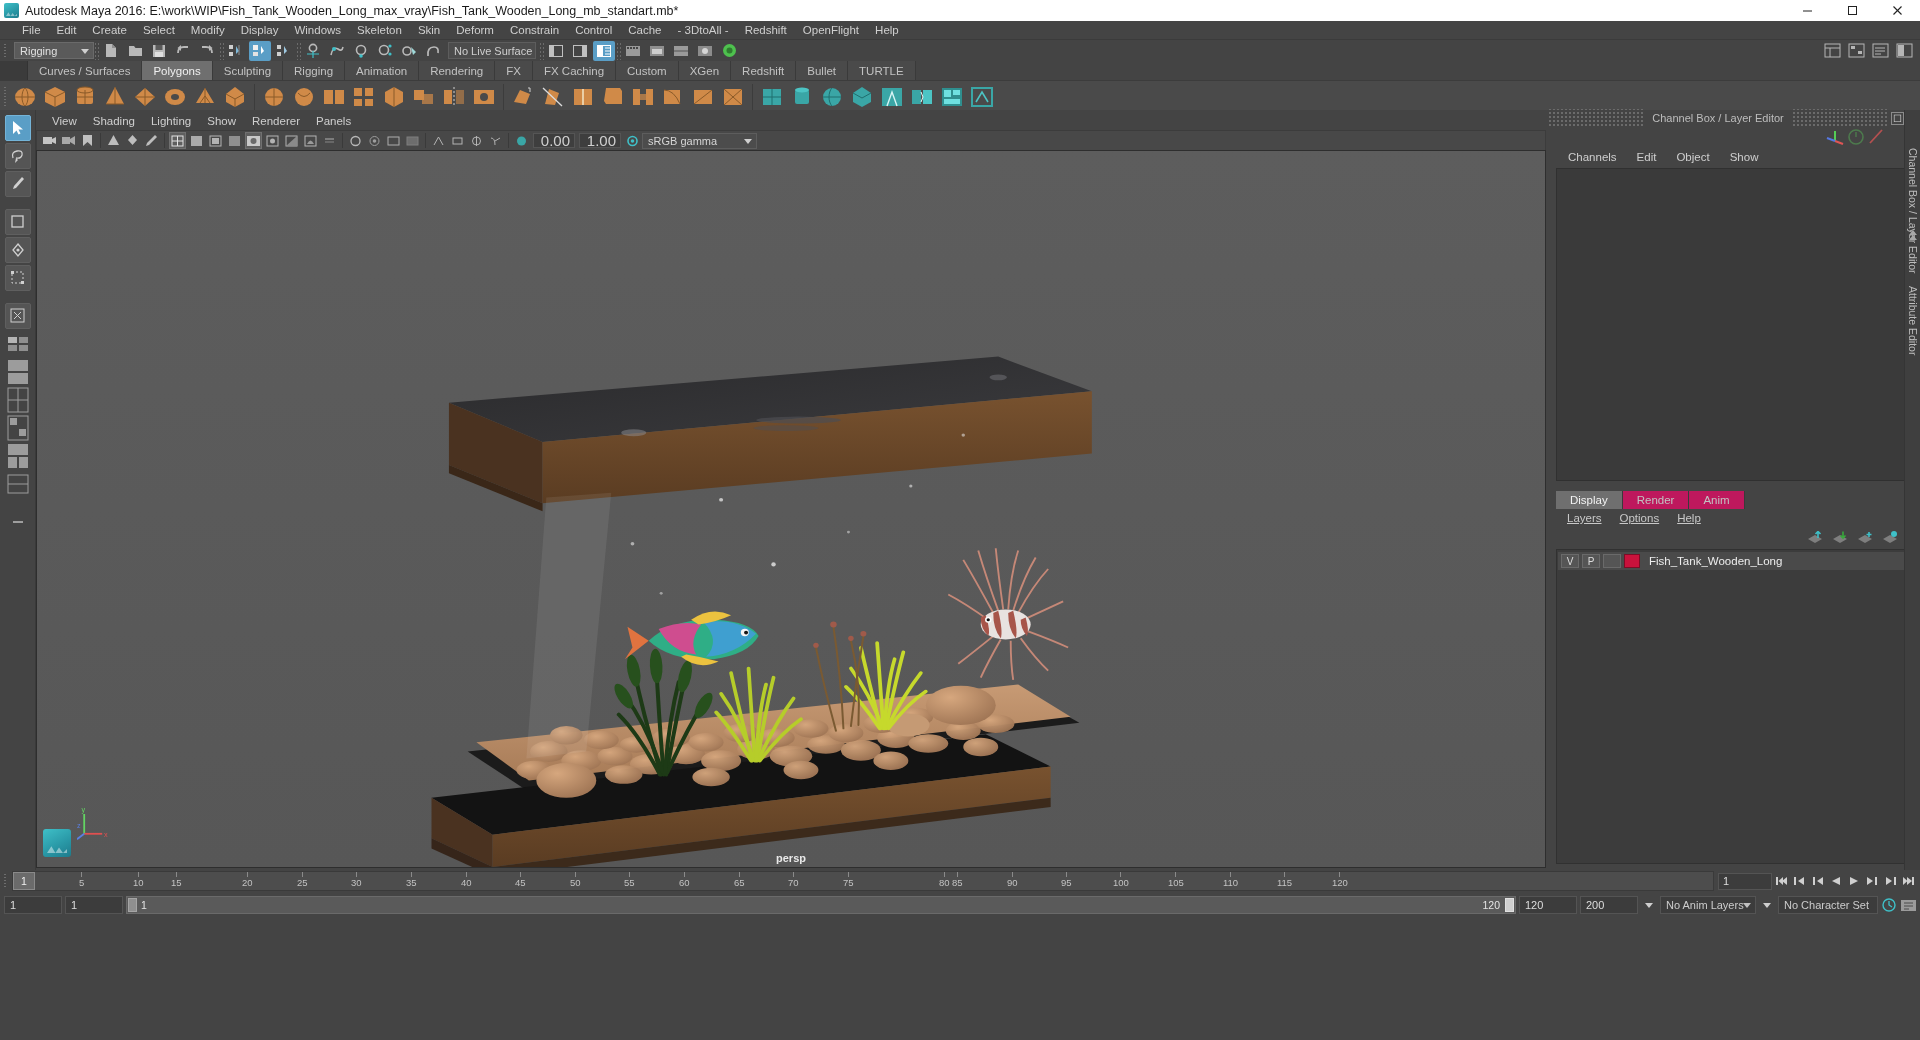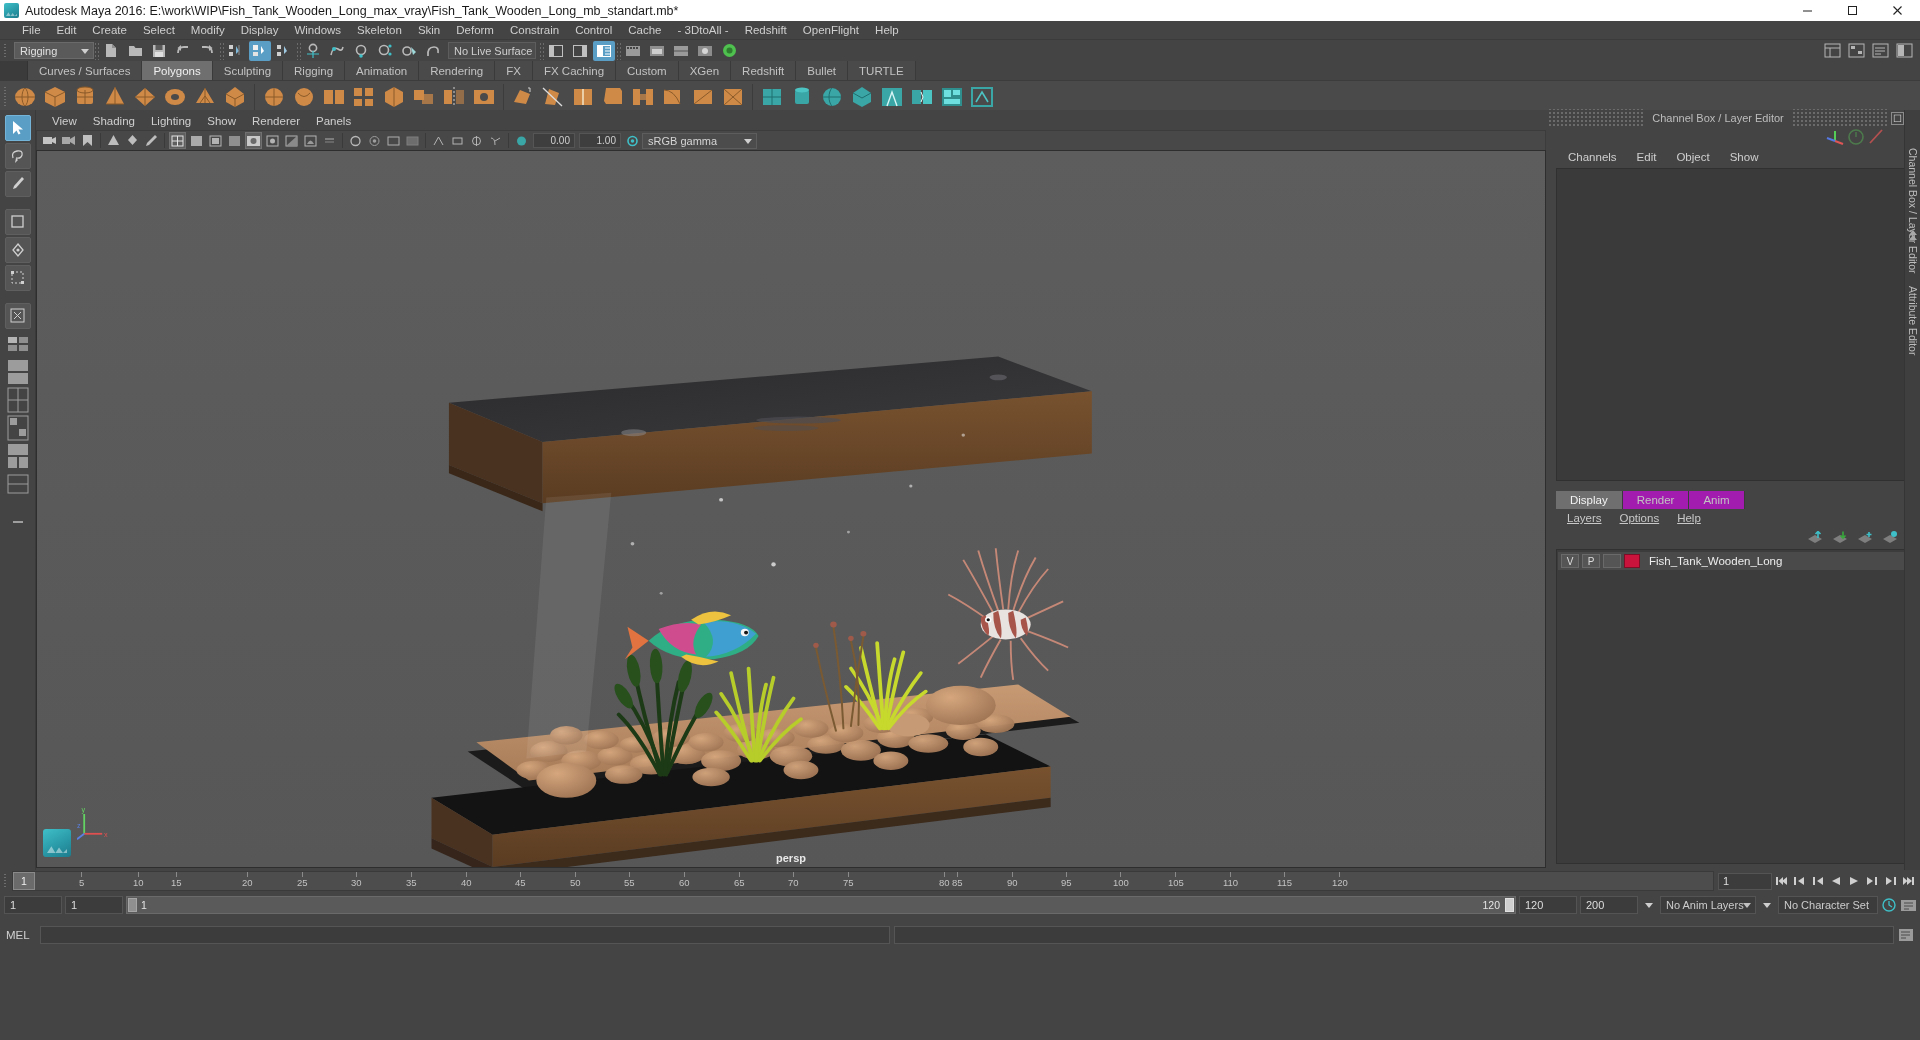--- a/index.html
+++ b/index.html
@@ -108,21 +108,21 @@
   .vpmenu { height:18px; display:flex; align-items:center; background:#444;
             font-size:11.5px; color:#cfcfcf; padding-left:8px; }
   .vpmenu .mi{ padding:0 8px; }
   .vpbar { height:20px; background:#484848; display:flex; align-items:center;
            border:1px solid #3c3c3c; border-bottom:none; padding-left:3px; }
   .vbtn{ width:17px; height:17px; display:flex; align-items:center; justify-content:center; flex:none; margin:0 1px;}
   .vbtn svg{ display:block; }
   .vbtn.act{ background:#5f5f5f; border:1px solid #707070; }
   .vdiv{ width:1px; height:15px; background:#3a3a3a; margin:0 3px; flex:none; }
   .numfield{ width:42px; height:15px; background:#3e3e3e; border:1px solid #555;
-             font-size:10px; color:#d0d0d0; text-align:right; padding-right:4px;
+             font-size:15px; color:#d0d0d0; text-align:right; padding-right:4px;
              line-height:14px; margin:0 2px; }
   .cspace{ width:115px; height:16px; background:#4c4c4c; border:1px solid #5d5d5d;
            font-size:11px; color:#d5d5d5; padding-left:5px; line-height:15px; position:relative; }
   .cspace .ar{ position:absolute; right:4px; top:5px; border-left:4px solid transparent;
     border-right:4px solid transparent; border-top:5px solid #cfcfcf; }
 
   .viewport { flex:1; position:relative; background:#5a5a5a; border:1px solid #2e2e2e;
               overflow:hidden; }
   .vp-label{ position:absolute; left:50%; transform:translateX(-50%); bottom:3px;
              font-size:11px; color:#e8e8e8; font-weight:bold; }
@@ -143,21 +143,21 @@
     background-position:0 6px; }
   .rp-title .tt{ padding:0 8px; white-space:nowrap; }
   .rp-title .btn{ width:13px; height:13px; border:1px solid #8b8b8b; margin-left:3px;
                   display:flex; align-items:center; justify-content:center; color:#d9d9d9; font-size:10px; }
   .rp-iconrow{ height:22px; display:flex; align-items:center; justify-content:flex-end; padding-right:34px; }
   .rp-tabs{ height:18px; display:flex; align-items:center; font-size:11.5px; padding-left:10px; color:#cfcfcf;}
   .rp-tabs .mi{ padding:0 10px; }
   .cbody{ flex:1; background:#3a3a3a; border:1px solid #303030; margin:2px 8px 0 8px; }
 
   .layertabs{ height:18px; display:flex; margin:10px 0 0 8px; font-size:11.5px; }
-  .ltab{ padding:0 14px; display:flex; align-items:center; background:#a21caf;
+  .ltab{ padding:0 14px; display:flex; align-items:center; background:#be185d;
          color:#c2c2c2; border-right:1px solid #3a3a3a; }
   .ltab.sel{ background:#6f6f6f; color:#f2f2f2; }
   .layermenu{ height:18px; display:flex; align-items:center; font-size:11.5px; padding-left:10px;text-decoration:underline; }
   .layermenu .mi{ padding:0 9px; }
   .layerbtns{ height:20px; display:flex; align-items:center; justify-content:flex-end; padding-right:22px; gap:9px; }
   .layerlist{ flex:1; background:#3c3c3c; border:1px solid #313131; margin:2px 8px 6px 8px; padding-top:2px; }
   .layerrow{ height:18px; display:flex; align-items:center; background:#4a4a4a;
              margin:0 1px; padding-left:3px; gap:3px; }
   .lbox{ width:18px; height:14px; background:#555; border:1px solid #6a6a6a;
          font-size:10px; color:#ddd; display:flex; align-items:center; justify-content:center; }
@@ -1355,26 +1355,15 @@
           </svg>
       </div>
       <div class="pbtn">
         <svg width="17" height="15">
             <rect x="1" y="2" width="15" height="11" fill="#9b9b9b"></rect>
             <path d="M4 5 L13 5 M4 8 L13 8 M4 11 L9 11" stroke="#4a4a4a"></path>
           </svg>
       </div>
     </div>
 
-    <div class="melrow">
-      <div class="mellabel">MEL</div>
-      <div class="melinput"></div>
-      <div class="melinput second"></div>
-      <div class="pbtn">
-        <svg width="16" height="14">
-            <rect x="1" y="1" width="14" height="12" fill="#9b9b9b"></rect>
-            <path d="M3 4 L12 4 M3 7 L12 7 M3 10 L8 10" stroke="#4a4a4a"></path>
-          </svg>
-      </div>
-    </div>
 
   </div>
 </div>
 
 </body></html>

